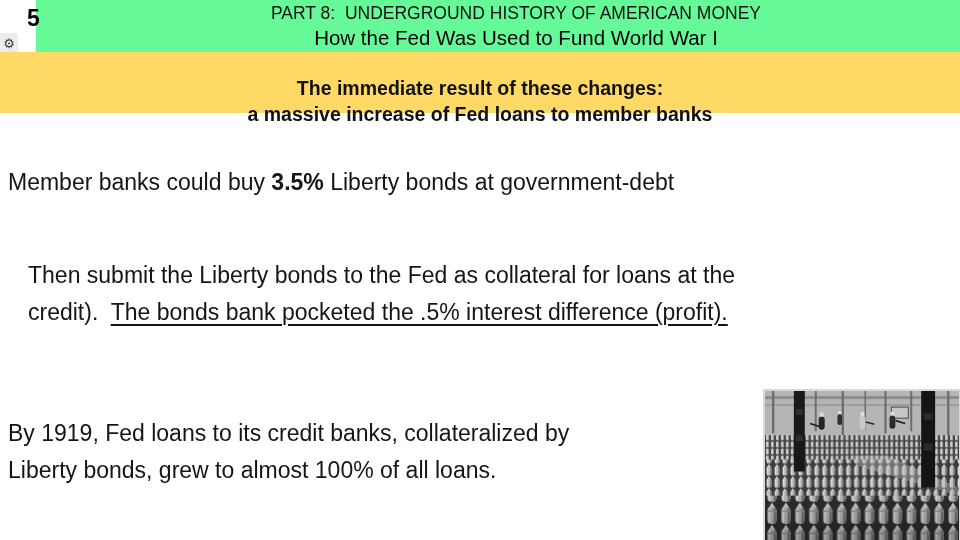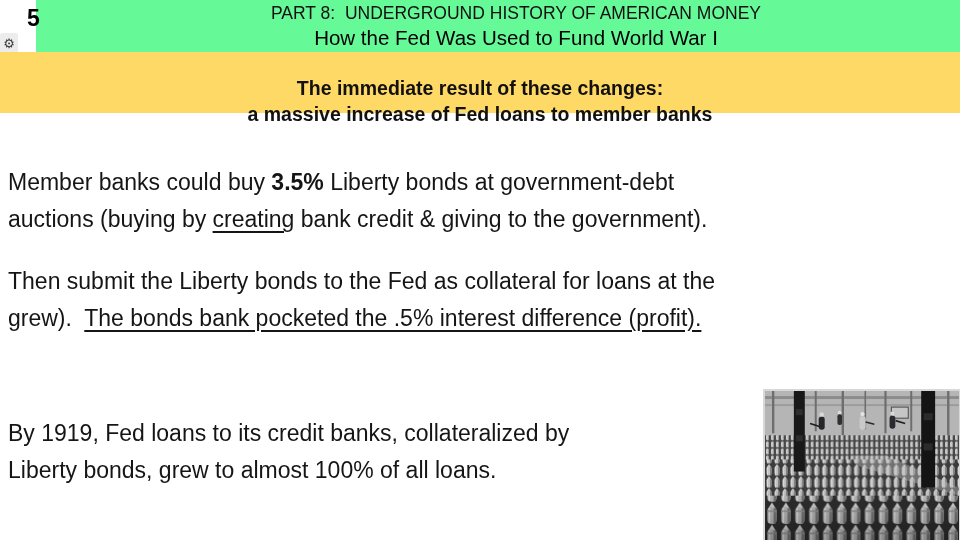--- a/index.html
+++ b/index.html
@@ -25,21 +25,21 @@
   
   .banner{
     position:absolute;top:52px;left:0;width:960px;height:61px;
     background:var(--banner-gold,#FFD966);text-align:center;
     font-weight:700;font-size:19.5px;line-height:26px;color:#111;padding-top:23px;box-sizing:border-box;
   }
   .banner div{white-space:pre;}
   
   .para{position:absolute;left:8px;margin:0;font-size:23px;line-height:37px;}
   .para-1{top:164px;}
-  .para-2{top:263px;}
+  .para-2{top:257px;margin-left:20px;}
   .para-3{top:415px;}
   .tline{display:block;white-space:pre;}
   .b{font-weight:700;}
   .u{text-decoration:underline;text-decoration-thickness:2px;text-underline-offset:4px;}
   
   .photo{
     position:absolute;left:763px;top:389px;width:194px;height:151px;margin:0;
     border:2px solid #d8d8d8;background:#9a9a9a;
   }
   .photo svg{display:block;width:194px;height:151px;}
@@ -60,26 +60,25 @@
     <span class="gear-glyph">⚙</span>
   </button>
 
   <div class="banner">
     <div>The immediate result of these changes:</div>
     <div>a massive increase of Fed loans to member banks</div>
   </div>
 
   <p class="para para-1">
     <span class="tline"><span>Member banks could buy </span><span class="b">3.5%</span><span> Liberty bonds at government-debt</span></span>
-    <span class="tline"><span>auctions (buying by </span><span class="u">creating</span><span> bank credit &amp; giving to the government).</span></span>
   </p>
 
   <p class="para para-2">
     <span class="tline"><span>Then submit the Liberty bonds to the Fed as collateral for loans at the</span></span>
-    <span class="tline"><span>grew).  </span><span class="u">The bonds bank pocketed the .5% interest difference (profit).</span></span>
+    <span class="tline"><span>credit).  </span><span class="u">The bonds bank pocketed the .5% interest difference (profit).</span></span>
   </p>
 
   <p class="para para-3">
     <span class="tline"><span>By 1919, Fed loans to its credit banks, collateralized by</span></span>
     <span class="tline"><span>Liberty bonds, grew to almost 100% of all loans.</span></span>
   </p>
 
   <figure class="photo" aria-label="Black-and-white photo of a WWI munitions factory floor covered with thousands of upright artillery shells, a few workers and dark pillars">
     <svg viewBox="0 0 195 150" preserveAspectRatio="none">
       <defs>

